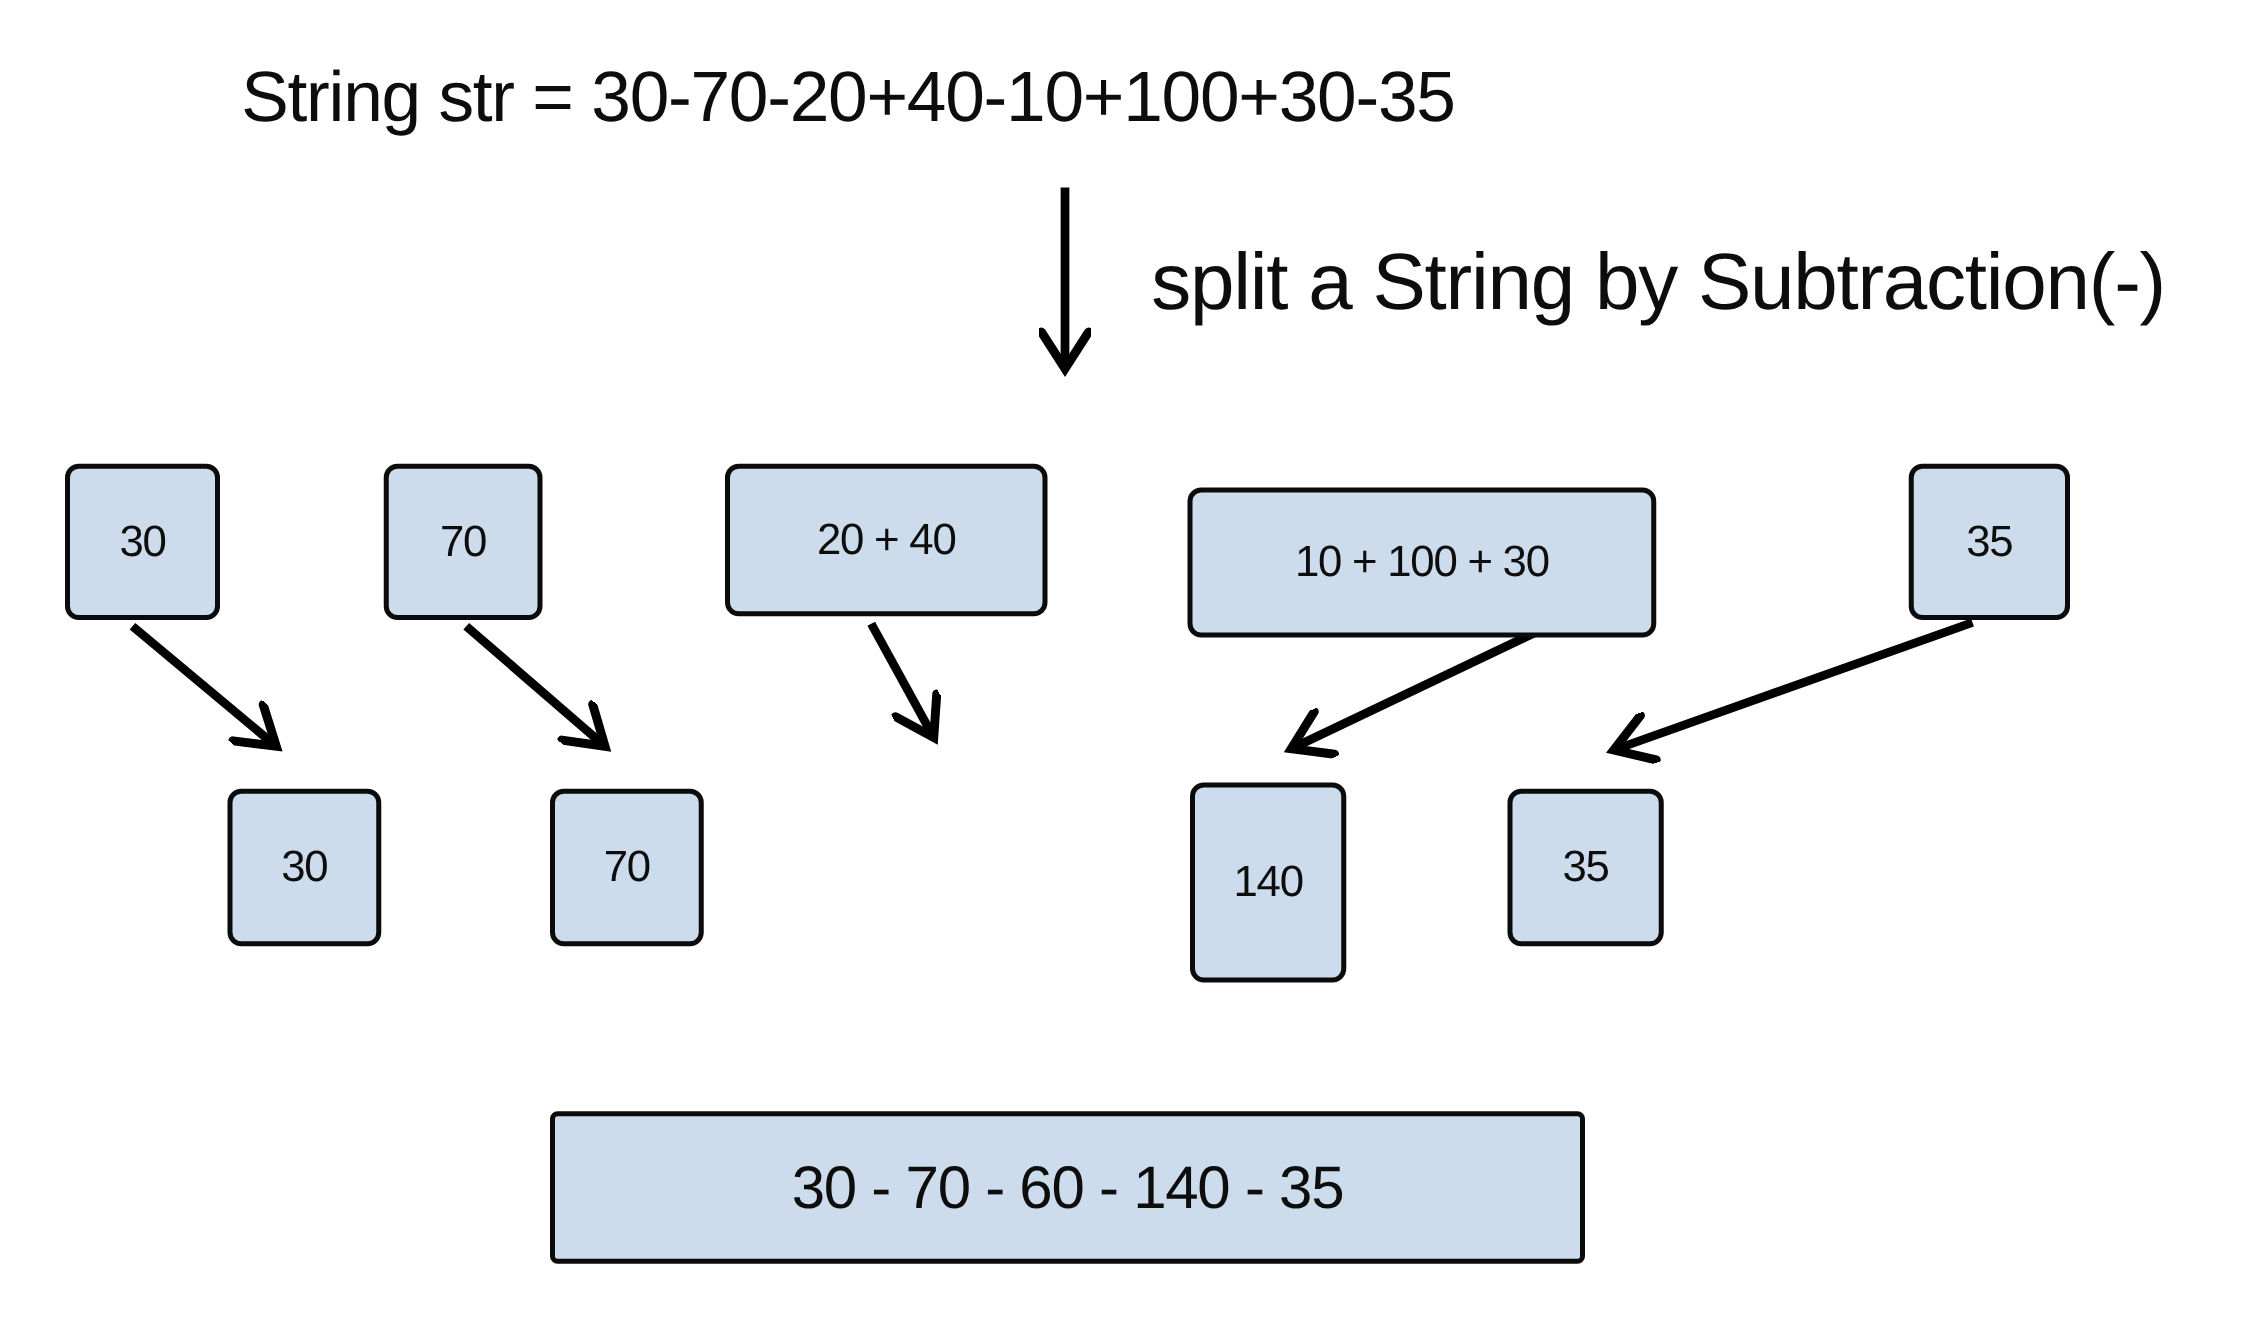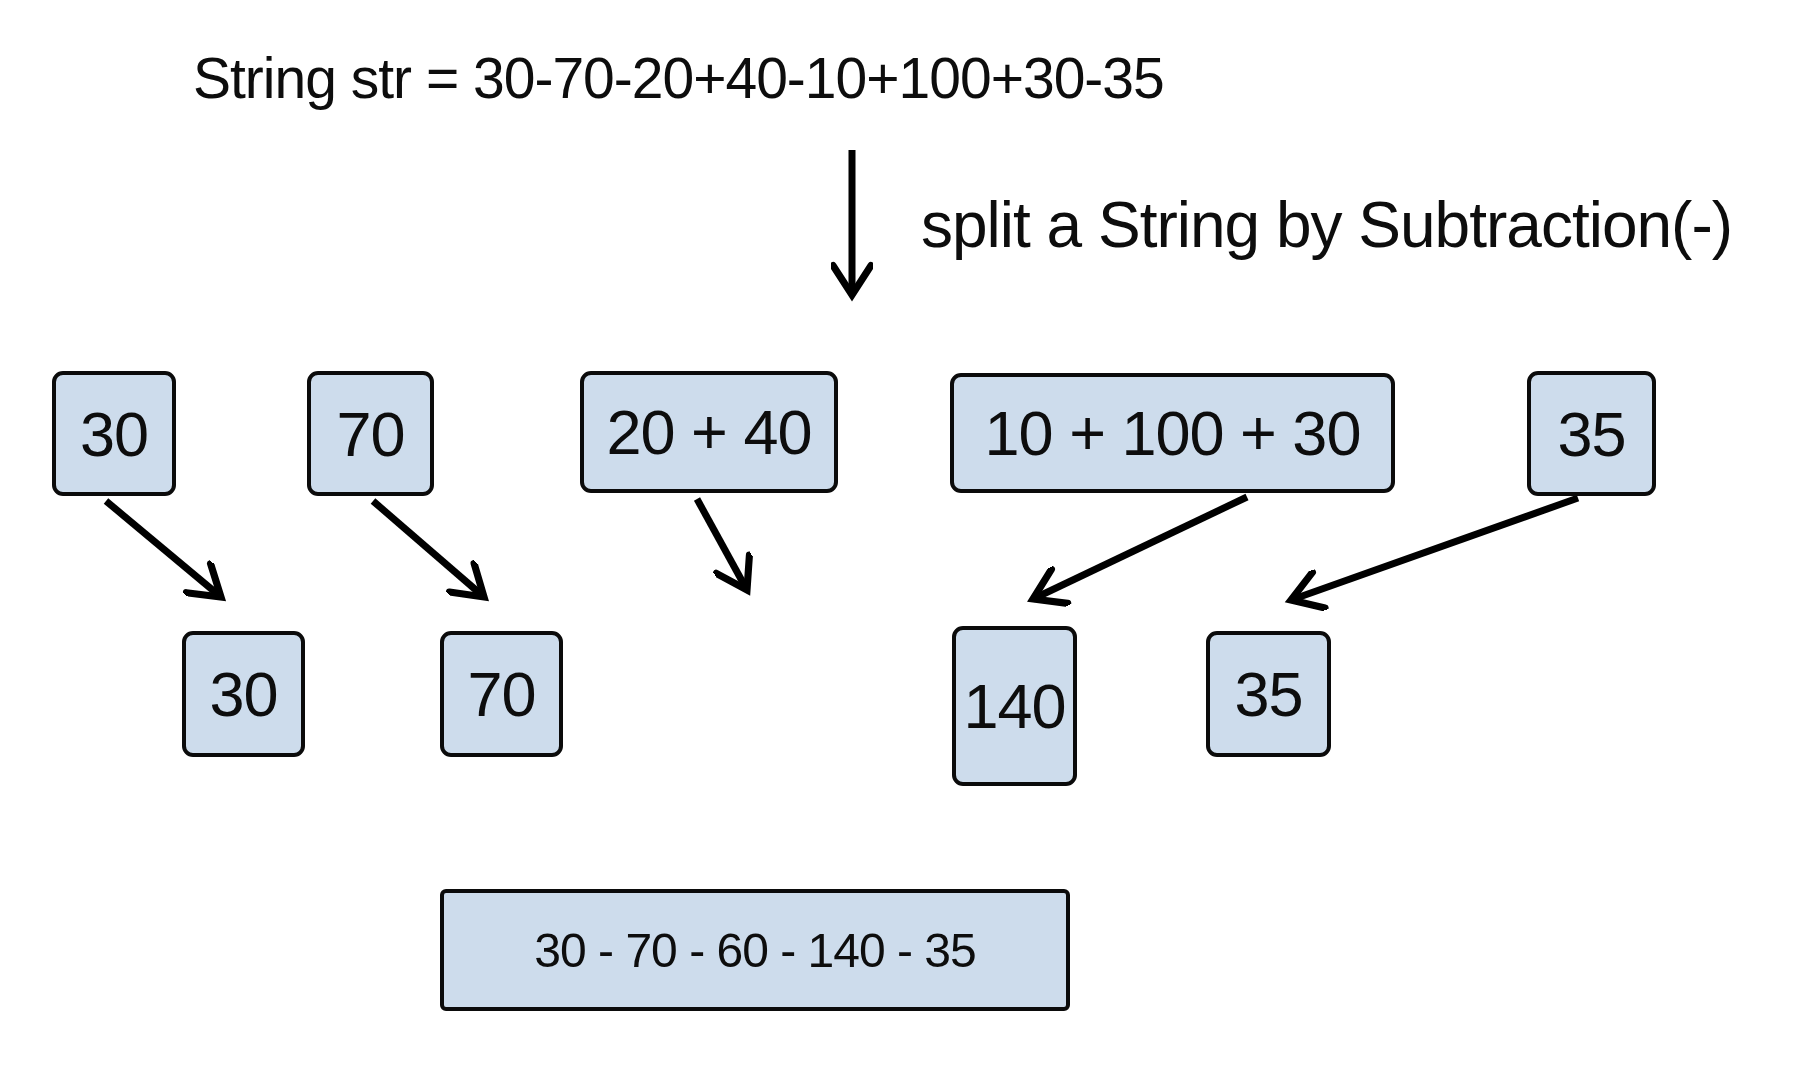--- a/index.html
+++ b/index.html
@@ -44,36 +44,36 @@
   }
   .arrows line{ stroke:var(--arrow); }
   .box{
     position:absolute;
     background:var(--box-fill);
     border:4px solid var(--box-border);
     border-radius:11px;
     display:flex;
     align-items:center;
     justify-content:center;
-    font-size:63px;
+    font-size:35px;
     letter-spacing:-1px;
     white-space:nowrap;
     color:var(--text);
   }
   .s0{left:52px;  top:371px; width:124px; height:125px}
   .s1{left:307px; top:371px; width:127px; height:125px}
   .s2{left:580px; top:371px; width:258px; height:122px}
-  .s3{left:950px; top:373px; width:445px; height:120px}
+  .s3{left:950px; top:390px; width:375px; height:120px}
   .s4{left:1527px;top:371px; width:129px; height:125px}
   .r0{left:182px; top:631px; width:123px; height:126px}
   .r1{left:440px; top:631px; width:123px; height:126px}
   .r2{left:692px; top:631px; width:129px; height:126px}
   .r3{left:952px; top:626px; width:125px; height:160px}
   .r4{left:1206px;top:631px; width:125px; height:126px}
-  .final{left:440px; top:889px; width:630px; height:122px; border-radius:6px; font-size:48px;}
+  .final{left:440px; top:889px; width:828px; height:122px; border-radius:6px; font-size:48px;}
 </style>
 </head>
 <body>
 
 <div class="canvas">
 
   <div class="title">String str = 30-70-20+40-10+100+30-35</div>
 
   <svg class="arrows" viewBox="0 0 1806 1074" xmlns="http://www.w3.org/2000/svg" aria-hidden="true">
     <defs>

